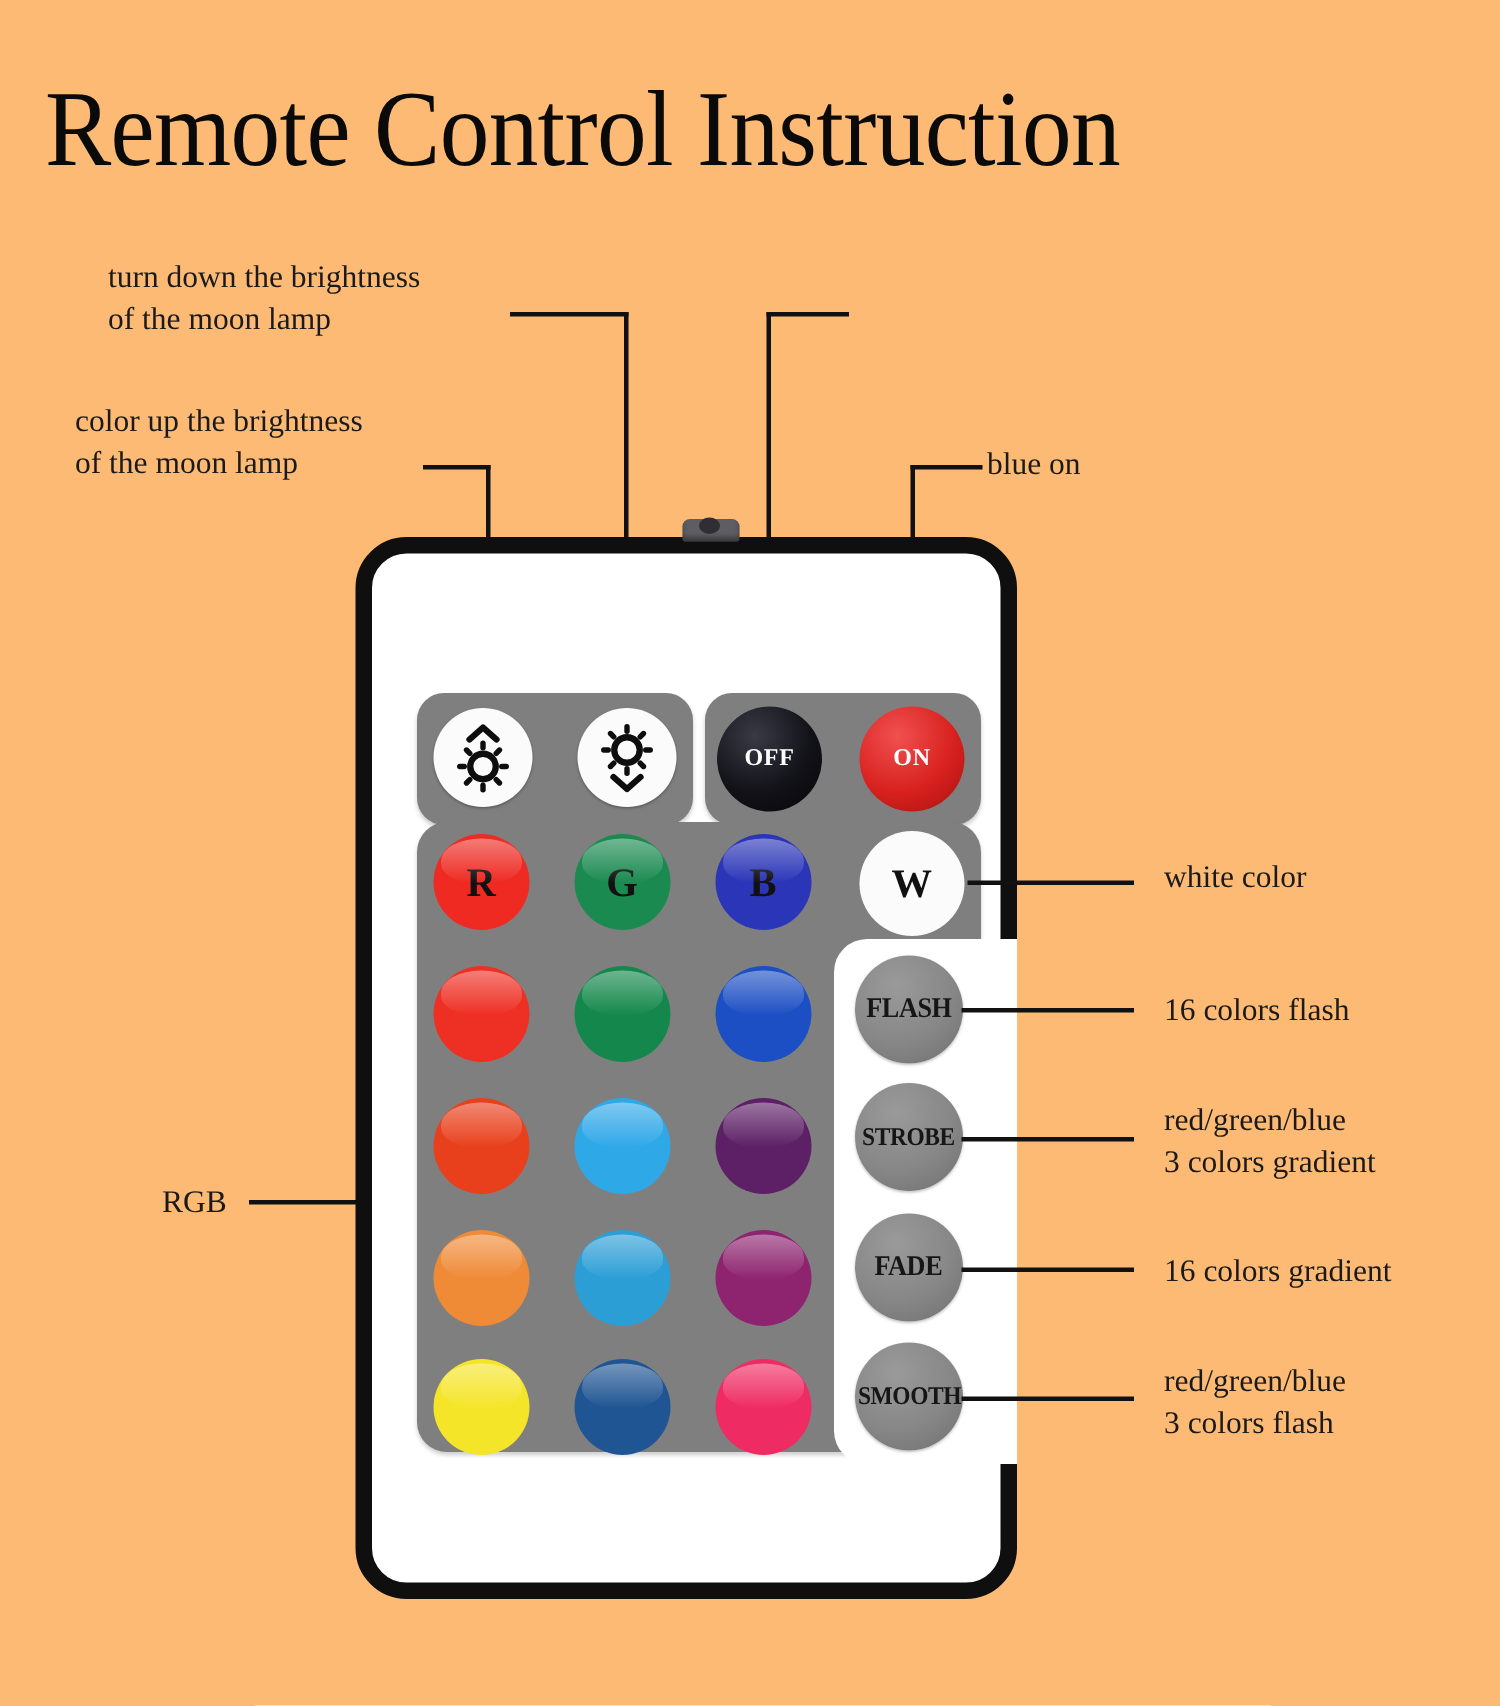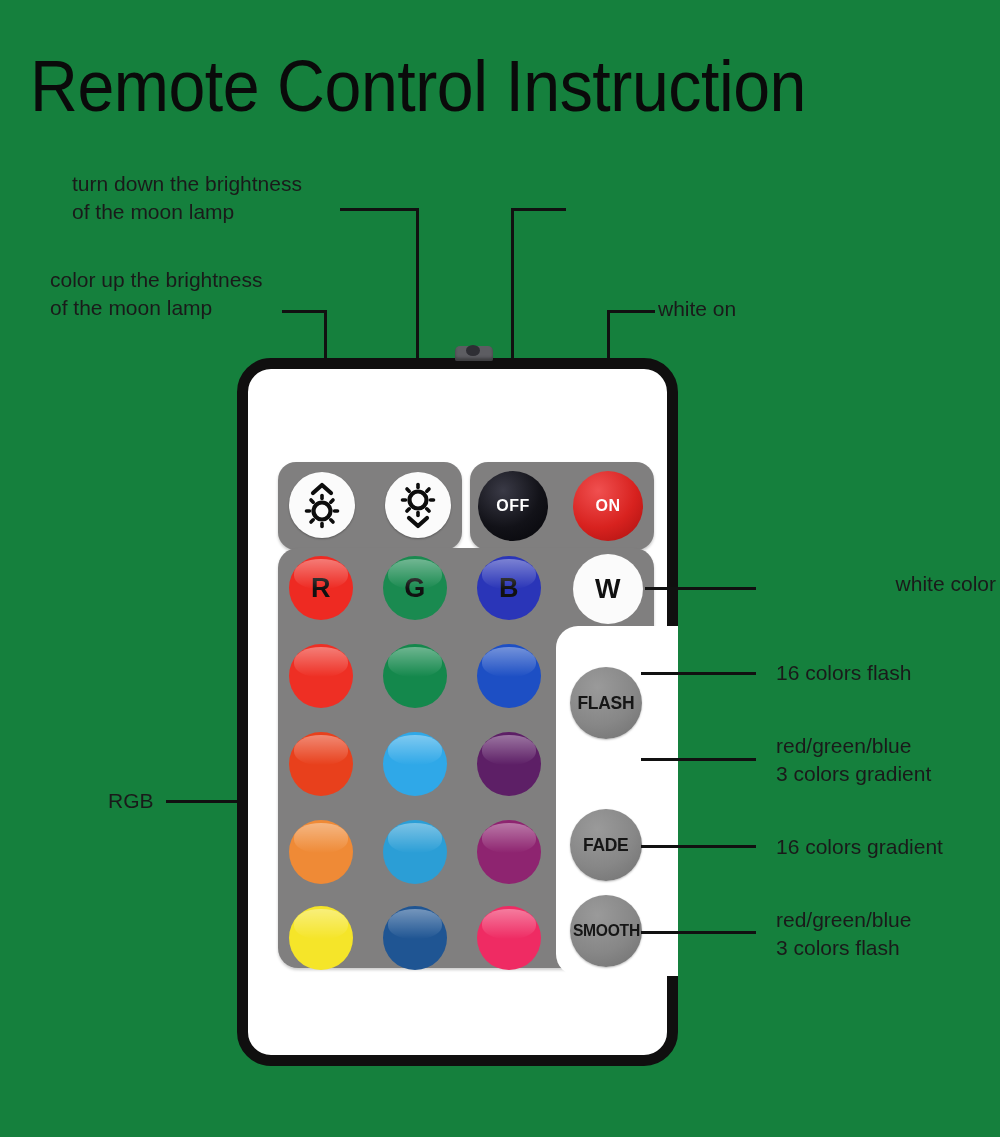--- a/index.html
+++ b/index.html
@@ -10,21 +10,22 @@
   }
   body {
     font-family: "Liberation Sans", "DejaVu Sans", sans-serif;
     color: #1a1a1a;
   }
   #page {
     position: relative;
     width: 1000px;
     height: 1137px;
     overflow: hidden;
-    background: #15803d;
+    background: #fdba74;
+    font-family: Liberation Serif, serif;
   }
 
   
   #page-title {
     position: absolute;
     left: 30px;
     top: 38px;
     width: 940px;
     font-size: 72px;
     line-height: 96px;
@@ -211,25 +212,25 @@
 
   <div id="page-title">Remote Control Instruction</div>
 
   <div class="anno" style="left:72px; top:170px; width:330px;">turn down the brightness
 of the moon lamp</div>
 
   <div class="anno" style="left:50px; top:266px; width:330px;">color up the brightness
 of the moon lamp</div>
 
 
-  <div class="anno" style="left:658px; top:295px; width:200px;">white on</div>
+  <div class="anno" style="left:658px; top:295px; width:200px;">blue on</div>
 
   <div class="anno" style="left:108px; top:787px; width:90px;">RGB</div>
 
-  <div class="anno right" style="left:776px; top:570px; width:220px;text-align:right;">white color</div>
+  <div class="anno right" style="left:776px; top:570px; width:220px;">white color</div>
 
   <div class="anno right" style="left:776px; top:659px; width:230px;">16 colors flash</div>
 
   <div class="anno right" style="left:776px; top:732px; width:220px;">red/green/blue
 3 colors gradient</div>
 
   <div class="anno right" style="left:776px; top:833px; width:230px;">16 colors gradient</div>
 
   <div class="anno right" style="left:776px; top:906px; width:220px;">red/green/blue
 3 colors flash</div>
@@ -361,22 +362,25 @@
     <span class="gloss"></span>
   </div>
   <div class="btn btn-round" style="left:477px; top:906px; background:#ef2b63;">
     <span class="gloss"></span>
   </div>
 
   <div class="btn" style="left:573px; top:554px; width:70px; height:70px; background:#fbfbfb;">
     <span class="btn-label" style="color:#111111;">W</span>
   </div>
 
-  <div class="btn btn-fn" style="left:570px; top:667px;">
+  <div class="btn btn-fn" style="left:570px; top:637px;">
     <span class="fn-text">FLASH</span>
+  </div>
+  <div class="btn btn-fn" style="left:570px; top:722px;">
+    <span class="fn-text long">STROBE</span>
   </div>
   <div class="btn btn-fn" style="left:570px; top:895px;">
     <span class="fn-text long">SMOOTH</span>
   </div>
   <div class="btn btn-fn" style="left:570px; top:809px;">
     <span class="fn-text">FADE</span>
   </div>
 
   <div class="lead-h" style="left:645px; top:587px; width:111px;"></div>
   <div class="lead-h" style="left:641px; top:672px; width:115px;"></div>

